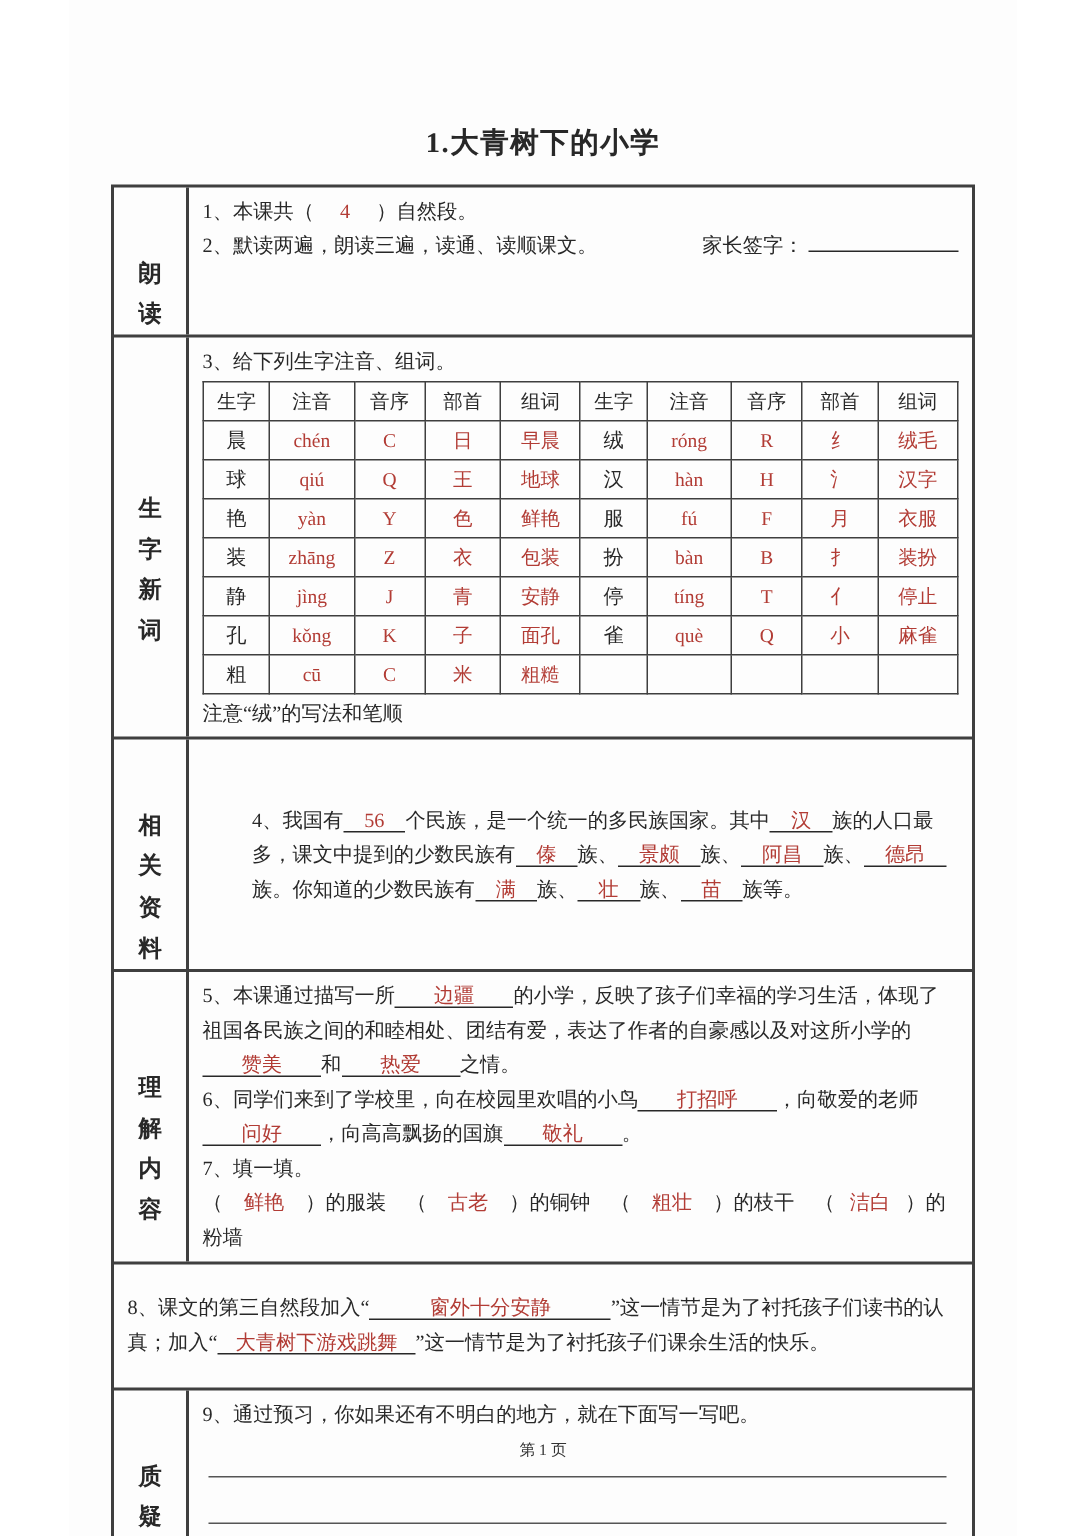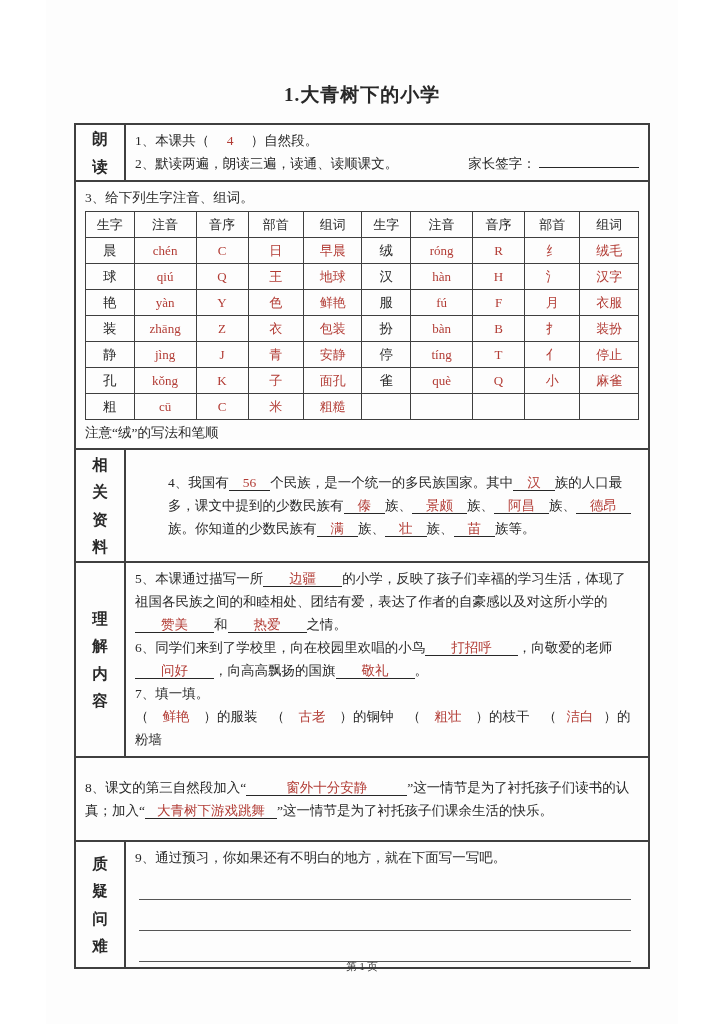--- a/index.html
+++ b/index.html
@@ -19,21 +19,21 @@
     background: #fdfdfd;
   }
   .sec { display: flex; border-bottom: 2px solid var(--line); }
   .sec:last-child { border-bottom: none; justify-content: space-between; }
   .labelcell {
     width: 50px; flex: 0 0 50px; border-right: 2px solid var(--line);
     display: flex; align-items: center; justify-content: center;
   }
   .labelcell .vtext {
     width: 17px; font-size: 15.5px; font-weight: bold; text-align: center;
-    line-height: 1.75; word-break: break-all;
+    line-height: 1.75; word-break: break-all; margin-top: 44px;
   }
   .content { flex: 1; padding: 4px 9px 5px 9px; font-size: 13.5px; line-height: 23px; min-width: 0; }
   .vcenter { display: flex; flex-direction: column; justify-content: center; }
   .line2 { display: flex; justify-content: space-between; align-items: center; }
   .red { color: var(--red); }
   .ans {
     color: var(--red); border-bottom: 1px solid var(--ink);
     padding: 0 14px; text-align: center; white-space: nowrap;
   }
   .ans.wide { padding: 0 26px; }
@@ -72,20 +72,23 @@
           <span>2、默读两遍，朗读三遍，读通、读顺课文。</span>
           <span style="white-space:nowrap;">
             <span>家长签字：</span>
             <span class="uline-empty"></span>
           </span>
         </div>
       </div>
     </div>
 
     <div class="sec" style="min-height:260px;">
+      <div class="labelcell">
+        <span class="vtext">生字新词</span>
+      </div>
       <div class="content">
         <div>3、给下列生字注音、组词。</div>
         <table class="words">
           <colgroup>
             <col style="width:8.8%">
               <col style="width:11.2%">
               <col style="width:9.4%">
               <col style="width:10%">
               <col style="width:10.6%">
             <col style="width:8.8%">

